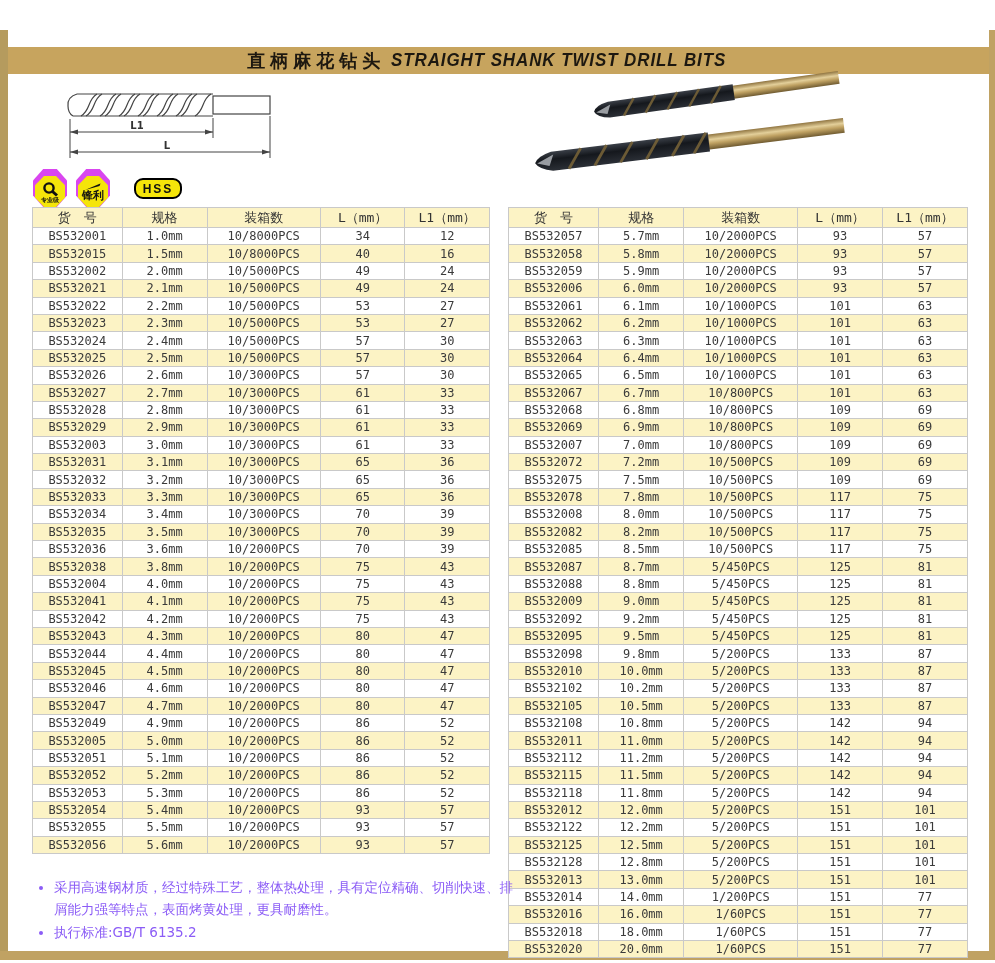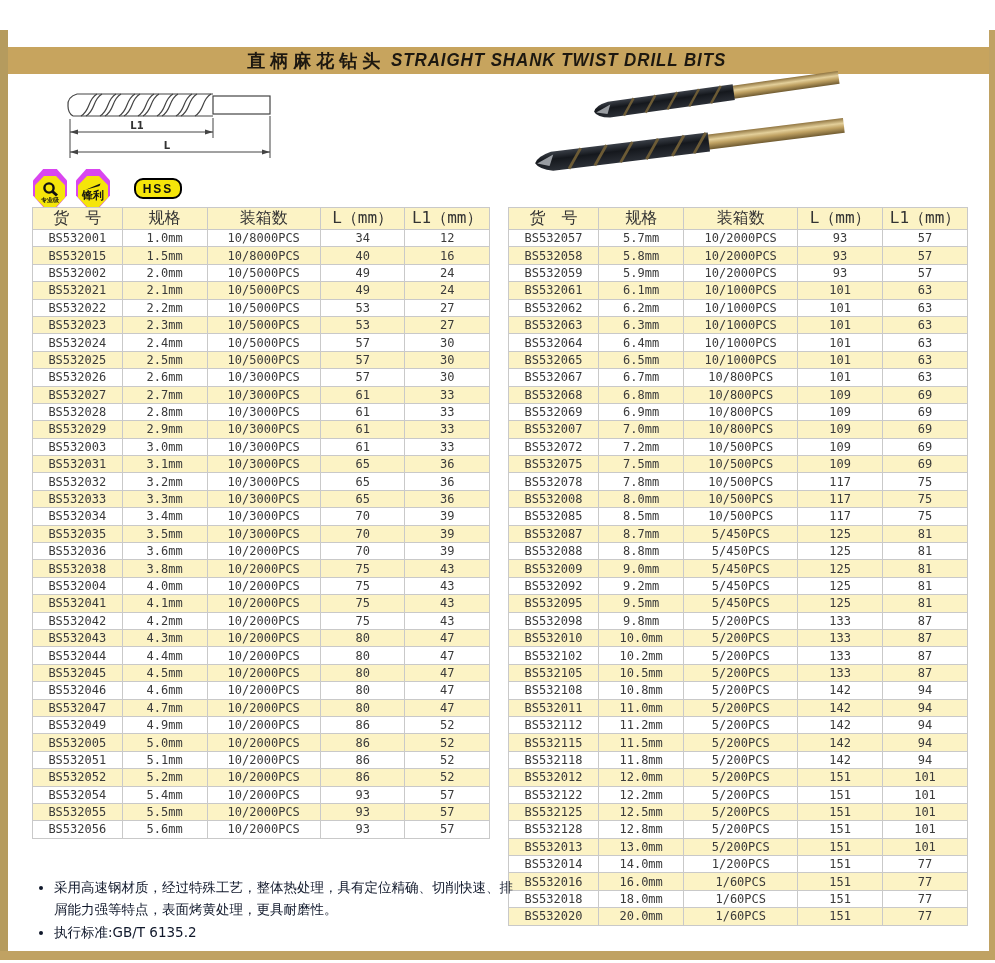--- a/index.html
+++ b/index.html
@@ -33,27 +33,27 @@
      border:2px solid #000;border-radius:9px;display:flex;align-items:center;justify-content:center;
      font-weight:bold;font-size:12px;letter-spacing:2px;color:#111;
      font-family:"Liberation Sans",sans-serif;margin-left:20px;}
   
   table{border-collapse:collapse;table-layout:fixed;
         font-family:"DejaVu Sans Mono","DejaVu Sans",monospace;font-size:12px;color:#3a3a3a;
         position:absolute;top:207px;background:#fff;}
   .tbl-left{left:32px;width:458px;}
   .tbl-right{left:508px;width:460px;}
   th,td{border:1px solid #c9c9c9;text-align:center;padding:0;overflow:hidden;white-space:nowrap;}
-  th{height:19px;background:#fcf3c5;font-weight:normal;font-size:16px;color:#333;}
+  th{height:19px;background:#fcf3c5;font-weight:normal;font-size:13px;color:#333;}
   td{height:16.4px;}
   tbody tr:nth-child(even){background:#fcf3c5;}
   col.c1{width:19.6%;} col.c2{width:18.6%;} col.c3{width:24.8%;} col.c4{width:18.5%;} col.c5{width:18.5%;}
   
   .notes{position:absolute;left:38px;top:876px;width:462px;margin:0;padding:0 0 0 16px;
-     font-size:13.5px;color:#0f172a;line-height:1.65;font-family:"DejaVu Sans",sans-serif;}
+     font-size:13.5px;color:#8b5cf6;line-height:1.65;font-family:"DejaVu Sans",sans-serif;}
   .notes li{list-style:disc;}
 </style>
 </head>
 <body>
 
 <div class="hdr">
   <span class="t-zh">直柄麻花钻头</span>
   <span class="t-en">STRAIGHT SHANK TWIST DRILL BITS</span>
 </div>
 <div class="b-left"></div>
@@ -391,20 +391,27 @@
         <td>52</td>
       </tr>
       <tr>
         <td>BS532052</td>
         <td>5.2mm</td>
         <td>10/2000PCS</td>
         <td>86</td>
         <td>52</td>
       </tr>
       <tr>
+        <td>BS532053</td>
+        <td>5.3mm</td>
+        <td>10/2000PCS</td>
+        <td>86</td>
+        <td>52</td>
+      </tr>
+      <tr>
         <td>BS532054</td>
         <td>5.4mm</td>
         <td>10/2000PCS</td>
         <td>93</td>
         <td>57</td>
       </tr>
       <tr>
         <td>BS532055</td>
         <td>5.5mm</td>
         <td>10/2000PCS</td>
@@ -453,20 +460,27 @@
         <td>57</td>
       </tr>
       <tr>
         <td>BS532059</td>
         <td>5.9mm</td>
         <td>10/2000PCS</td>
         <td>93</td>
         <td>57</td>
       </tr>
       <tr>
+        <td>BS532006</td>
+        <td>6.0mm</td>
+        <td>10/2000PCS</td>
+        <td>93</td>
+        <td>57</td>
+      </tr>
+      <tr>
         <td>BS532061</td>
         <td>6.1mm</td>
         <td>10/1000PCS</td>
         <td>101</td>
         <td>63</td>
       </tr>
       <tr>
         <td>BS532062</td>
         <td>6.2mm</td>
         <td>10/1000PCS</td>
@@ -539,20 +553,27 @@
       <tr>
         <td>BS532078</td>
         <td>7.8mm</td>
         <td>10/500PCS</td>
         <td>117</td>
         <td>75</td>
       </tr>
       <tr>
         <td>BS532008</td>
         <td>8.0mm</td>
+        <td>10/500PCS</td>
+        <td>117</td>
+        <td>75</td>
+      </tr>
+      <tr>
+        <td>BS532082</td>
+        <td>8.2mm</td>
         <td>10/500PCS</td>
         <td>117</td>
         <td>75</td>
       </tr>
       <tr>
         <td>BS532085</td>
         <td>8.5mm</td>
         <td>10/500PCS</td>
         <td>117</td>
         <td>75</td>

